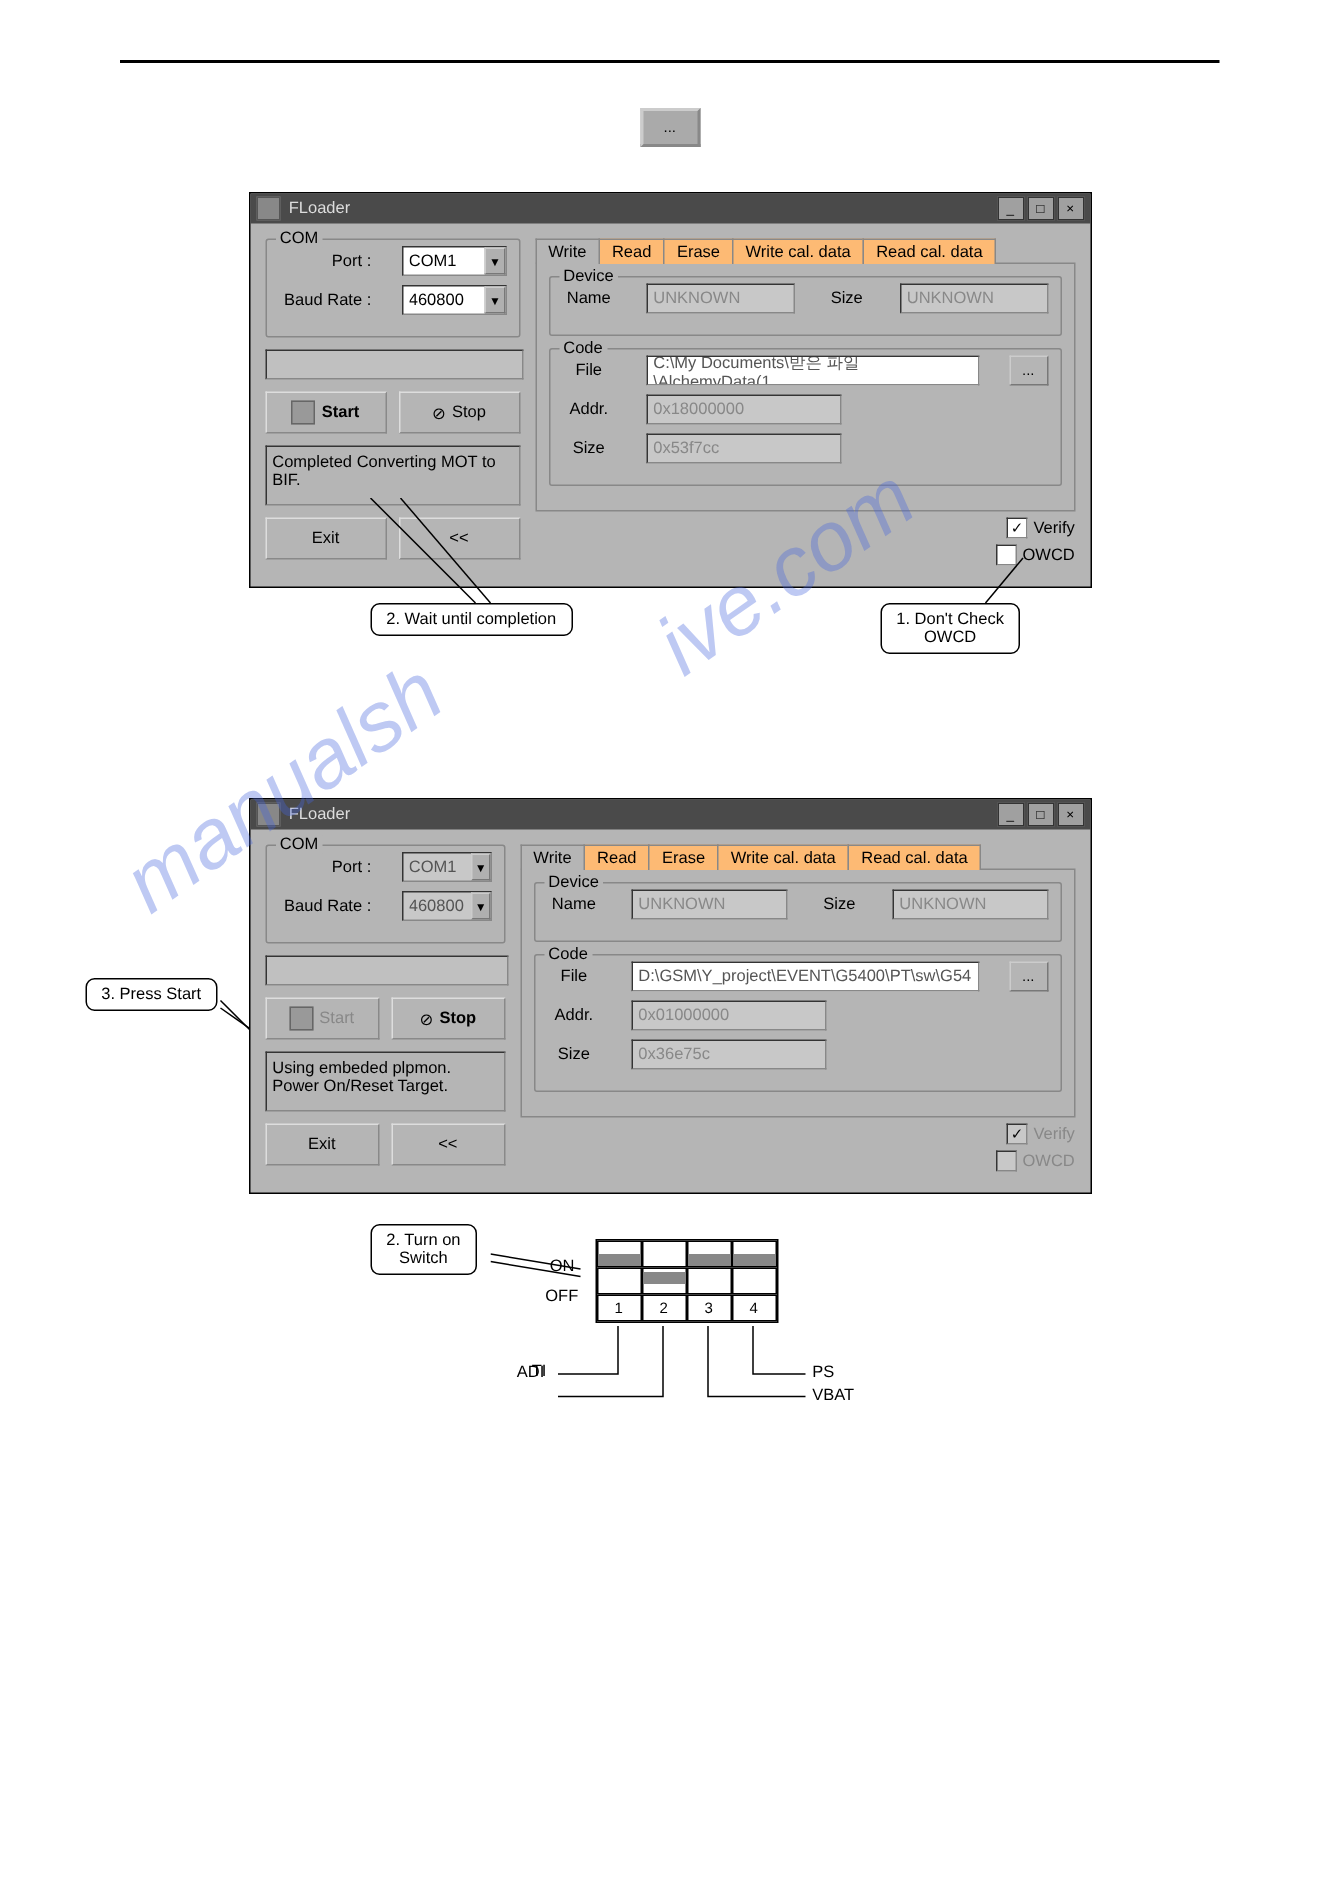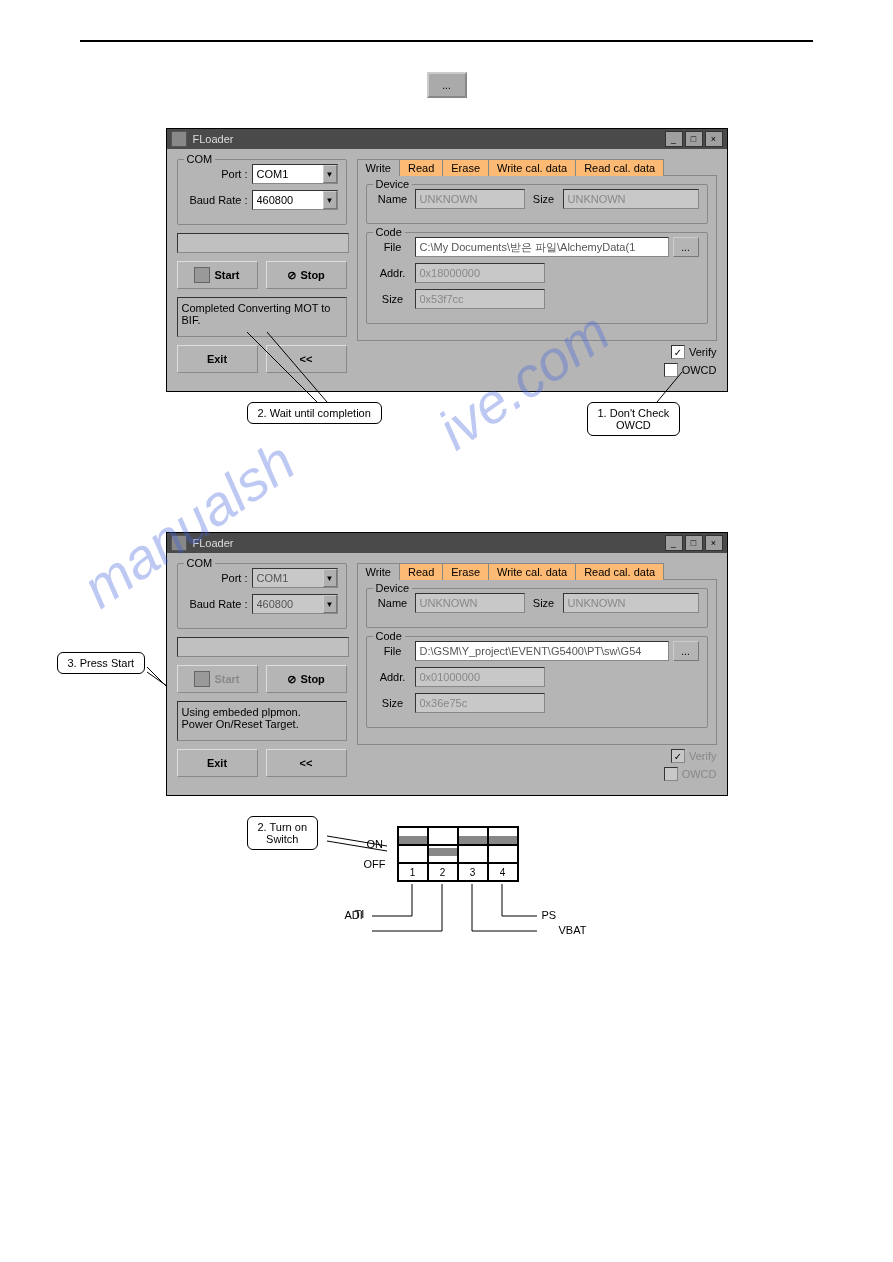--- a/index.html
+++ b/index.html
@@ -89,21 +89,21 @@
     top: -7px;
     left: 6px;
     background: #b5b5b5;
     padding: 0 3px;
     font-size: 11px;
   }
   .row {
     display: flex;
     align-items: center;
     margin-bottom: 6px;
-    gap: 4px;
+    gap: 20px;
   }
   .row label { width: 36px; text-align: center; font-size: 11px; }
   .row-wide label { width: 62px; text-align: right; font-size: 11px; }
   .combo {
     display: flex;
     align-items: center;
     background: #fff;
     border: 1px inset #888;
     height: 18px;
     flex: 1;
@@ -138,21 +138,21 @@
     color: #555;
   }
   .textfield.disabled { background: #c8c8c8; color: #888; }
   .progress {
     width: 100%;
     height: 18px;
     border: 1px inset #888;
     background: #c0c0c0;
     margin-bottom: 8px;
   }
-  .btnrow { display:flex; gap:8px; margin-bottom:8px;font-weight:bold;}
+  .btnrow { display:flex; gap:8px; margin-bottom:8px;}
   .btn {
     border: 1px outset #ddd;
     background: #b5b5b5;
     padding: 2px 6px;
     font-size: 11px;
     display: flex;
     align-items: center;
     gap: 4px;
     height: 22px;
   }
@@ -516,16 +516,16 @@
       </div>
       <svg style="position:absolute;left:0;top:0;width:380px;height:180px;pointer-events:none;">
         <path d="M155 68 L155 100 L115 100" stroke="#000" fill="none"></path>
         <path d="M185 68 L185 115 L115 115" stroke="#000" fill="none"></path>
         <path d="M215 68 L215 115 L280 115" stroke="#000" fill="none"></path>
         <path d="M245 68 L245 100 L280 100" stroke="#000" fill="none"></path>
       </svg>
       <span class="sw-label" style="left:88px; top:93px;">ADI</span>
       <span class="sw-label" style="left:98px; top:92px;">TI</span>
       <span class="sw-label" style="left:285px; top:93px;">PS</span>
-      <span class="sw-label" style="left:302px; top:108px;">VBAT</span>
+      <span class="sw-label" style="left:285px; top:108px;">VBAT</span>
     </div>
   </div>
 </div>
 
 </body></html>

